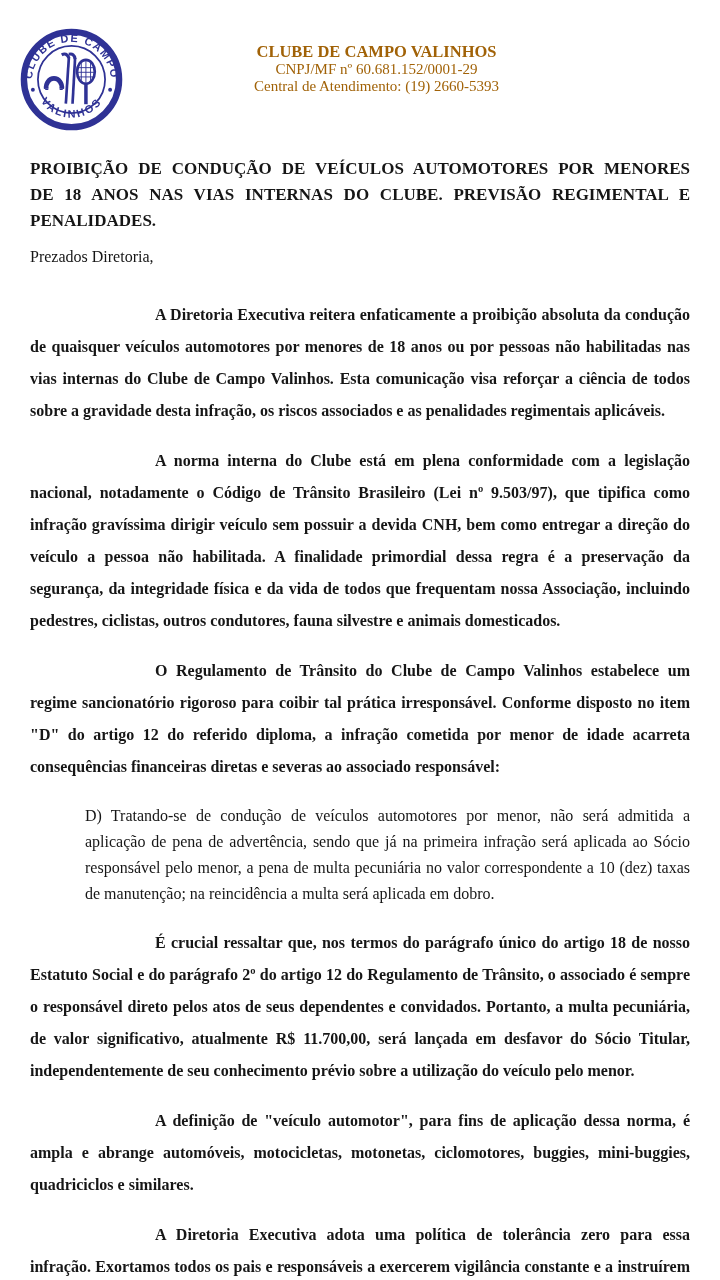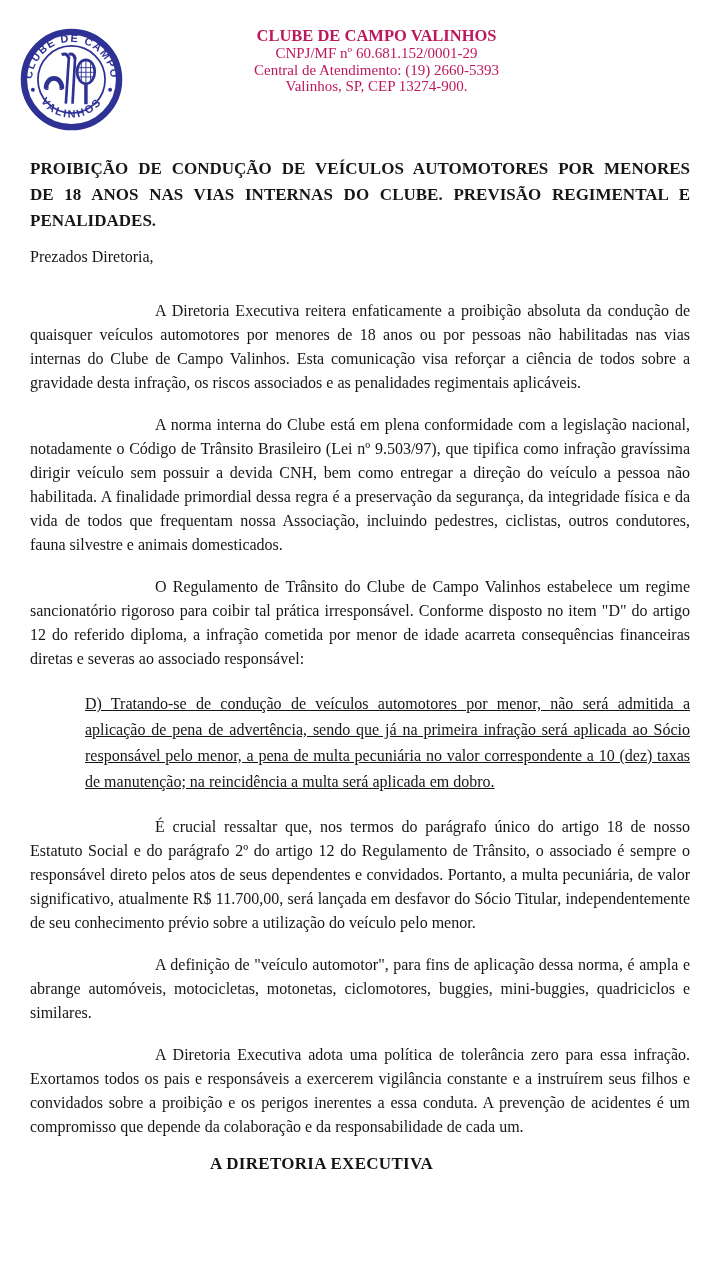--- a/index.html
+++ b/index.html
@@ -20,22 +20,23 @@
     position: absolute;
     left: 20px;
     top: 28px;
     width: 103px;
     height: 103px;
   }
   .head-text {
     text-align: center;
     font-size: 15px;
     line-height: 16.5px;
-    color: #be185d;
+    color: #a16207;
     padding-left: 33px;
+    margin-top: 16px;
   }
   .head-text .club-name {
     font-size: 16.5px;
     font-weight: bold;
     line-height: 18px;
   }
   
   .doc-body { padding: 0 30px; }
   .subject {
     margin-top: 23px;
@@ -46,33 +47,33 @@
     word-spacing: 3px;
   }
   .salutation {
     margin-top: 10px;
     font-size: 16px;
     line-height: 26px;
   }
   .para {
     margin-top: 18px;
     font-size: 16px;
-    line-height: 24px;
+    line-height: 32px;
     text-align: justify;
     text-indent: 125px;
+    font-weight: bold;
   }
   .para.first { margin-top: 29px; }
   .quote {
     margin-top: 20px;
     margin-left: 55px;
     font-size: 16px;
     line-height: 26px;
     text-align: justify;
     text-indent: 0;
-    text-decoration: underline;
   }
   .para.after-quote { margin-top: 20px; }
   .closing {
     margin-top: 16px;
     margin-left: 125px;
     font-size: 16px;
     line-height: 26px;
   }
   .signature {
     margin-top: 12px;
@@ -122,21 +123,20 @@
         <ellipse cx="64" cy="42.5" rx="8.6" ry="11.6" stroke-width="2.6"></ellipse>
         <path d="M 59.5,34 L 59.5,51 M 64,31.5 L 64,53.5 M 68.5,34 L 68.5,51 M 55.8,38.5 L 72.2,38.5 M 55.4,43 L 72.6,43 M 55.8,47.5 L 72.2,47.5" stroke-width="0.9"></path>
         <path d="M 64,54 L 64,74" stroke-width="3.4"></path>
       </g>
     </svg>
 
     <div class="head-text">
       <div class="club-name">CLUBE DE CAMPO VALINHOS</div>
       <div>CNPJ/MF nº 60.681.152/0001-29</div>
       <div>Central de Atendimento: (19) 2660-5393</div>
-      <div>Valinhos, SP, CEP 13274-900.</div>
     </div>
   </div>
 
   <div class="doc-body">
 
     <div class="subject">PROIBIÇÃO DE CONDUÇÃO DE VEÍCULOS AUTOMOTORES POR MENORES DE 18 ANOS NAS VIAS INTERNAS DO CLUBE. PREVISÃO REGIMENTAL E PENALIDADES.</div>
 
     <div class="salutation">Prezados Diretoria,</div>
 
     <p class="para first">A Diretoria Executiva reitera enfaticamente a proibição absoluta da condução de quaisquer veículos automotores por menores de 18 anos ou por pessoas não habilitadas nas vias internas do Clube de Campo Valinhos. Esta comunicação visa reforçar a ciência de todos sobre a gravidade desta infração, os riscos associados e as penalidades regimentais aplicáveis.</p>

